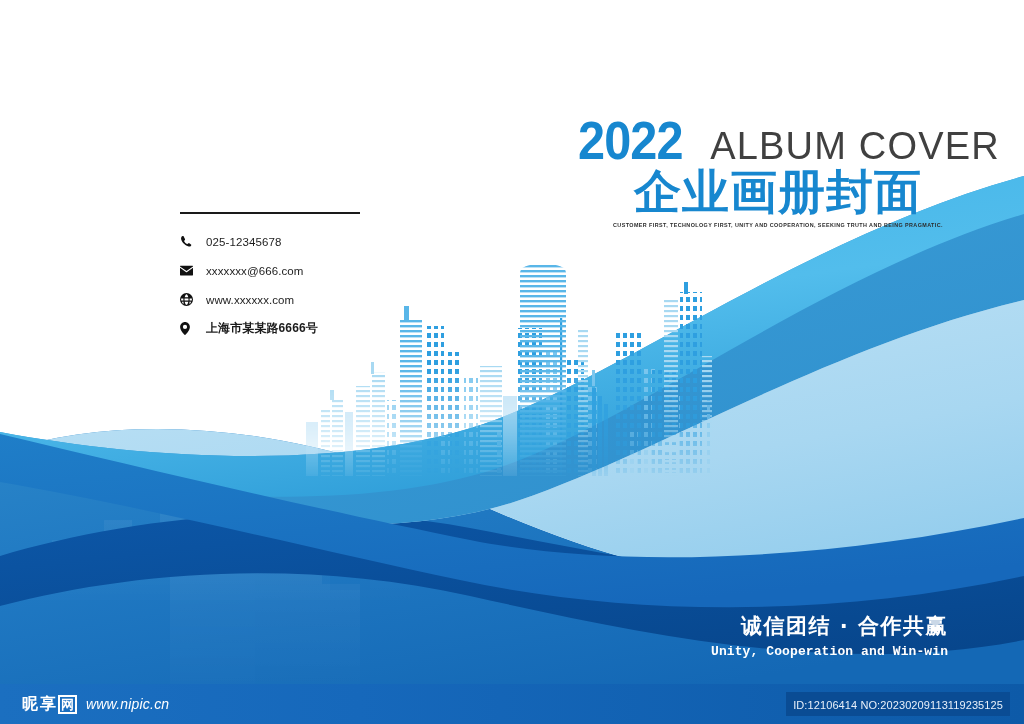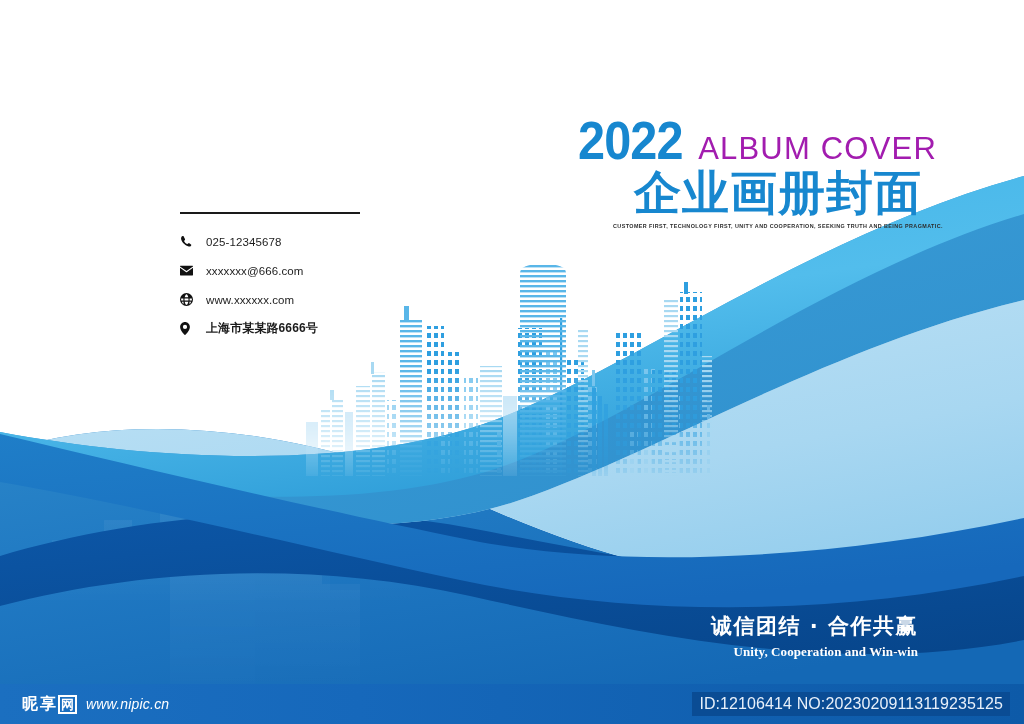--- a/index.html
+++ b/index.html
@@ -21,49 +21,49 @@
   .contact-ico svg{display:block;}
   .contact-txt{font-size:11.5px;color:#1c1c1c;letter-spacing:.1px;font-family:"Liberation Sans","DejaVu Sans",sans-serif;}
   .contact-txt.cn{font-size:12px;font-weight:700;}
 
   
   .title-block{position:absolute;left:578px;top:116px;width:400px;text-align:center;}
   .title-line1{display:flex;align-items:baseline;white-space:nowrap;}
   .year{font-size:54px;line-height:48px;font-weight:700;color:#1787cf;
         letter-spacing:-1px;transform:scaleX(.9);transform-origin:left bottom;
         font-family:"Liberation Sans","DejaVu Sans",sans-serif;}
-  .album{font-size:31px;line-height:32px;color:#a21caf;letter-spacing:1.2px;
-         font-weight:400;margin-left:4px;font-family:"Liberation Sans","DejaVu Sans",sans-serif;}
+  .album{font-size:38px;line-height:32px;color:#404040;letter-spacing:1.2px;
+         font-weight:400;margin-left:16px;font-family:"Liberation Sans","DejaVu Sans",sans-serif;}
   .title-cn{font-size:47px;line-height:52px;font-weight:700;color:#1787cf;letter-spacing:1px;
             margin-top:2px;white-space:nowrap;font-family:"DejaVu Sans","Liberation Sans",sans-serif;}
   .slogan-cn{font-size:14.5px;font-weight:700;color:#161616;letter-spacing:.2px;margin-top:9px;white-space:nowrap;
              font-family:"DejaVu Sans","Liberation Sans",sans-serif;}
   .slogan-en{font-size:5.4px;font-weight:700;color:#2c2c2c;letter-spacing:.42px;margin-top:4px;white-space:nowrap;
              font-family:"Liberation Sans","DejaVu Sans",sans-serif;}
 
   
   .wave-slogan{position:absolute;left:711px;top:612px;text-align:right;}
   .wave-slogan-cn{font-size:21px;font-weight:700;color:#ffffff;letter-spacing:1.5px;white-space:nowrap;
                   font-family:"DejaVu Sans","Liberation Sans",sans-serif;}
   .wave-slogan-en{font-size:13px;font-weight:700;color:#ffffff;letter-spacing:.1px;margin-top:4px;white-space:nowrap;
-                  font-family:Liberation Serif, serif;}
+                  font-family:Liberation Mono, monospace;}
 
   
   #footer{position:absolute;left:0;bottom:0;width:1024px;height:40px;
           background:linear-gradient(90deg,#1b6fc0 0%,#1668bb 35%,#0d5aa8 100%);
           display:flex;align-items:center;}
   .fl{display:flex;align-items:center;margin-left:22px;}
   .logo-cn{display:flex;gap:2px;}
   .logo-ch{font-size:16px;font-weight:700;color:#ffffff;line-height:18px;
            font-family:"DejaVu Sans","Liberation Sans",sans-serif;}
   .logo-ch.boxed{border:2px solid #fff;padding:0 1px;line-height:15px;font-size:13px;}
   .logo-url{font-size:14px;font-style:italic;font-weight:400;color:#ffffff;margin-left:9px;letter-spacing:.2px;
             font-family:"Liberation Sans","DejaVu Sans",sans-serif;}
   .fr{margin-left:auto;margin-right:14px;background:#0a4c94;padding:3px 7px;}
-  .fr span{font-size:16px;color:#e8f0fa;letter-spacing:.1px;
+  .fr span{font-size:11px;color:#e8f0fa;letter-spacing:.1px;
            font-family:"Liberation Sans","DejaVu Sans",sans-serif;}
 </style>
 </head>
 <body>
 
 <div id="stage">
 
   <svg id="waves" viewBox="0 0 1024 684" preserveAspectRatio="none">
     <defs>
       <linearGradient id="gSky" x1="0" y1="0" x2="0.45" y2="1">

